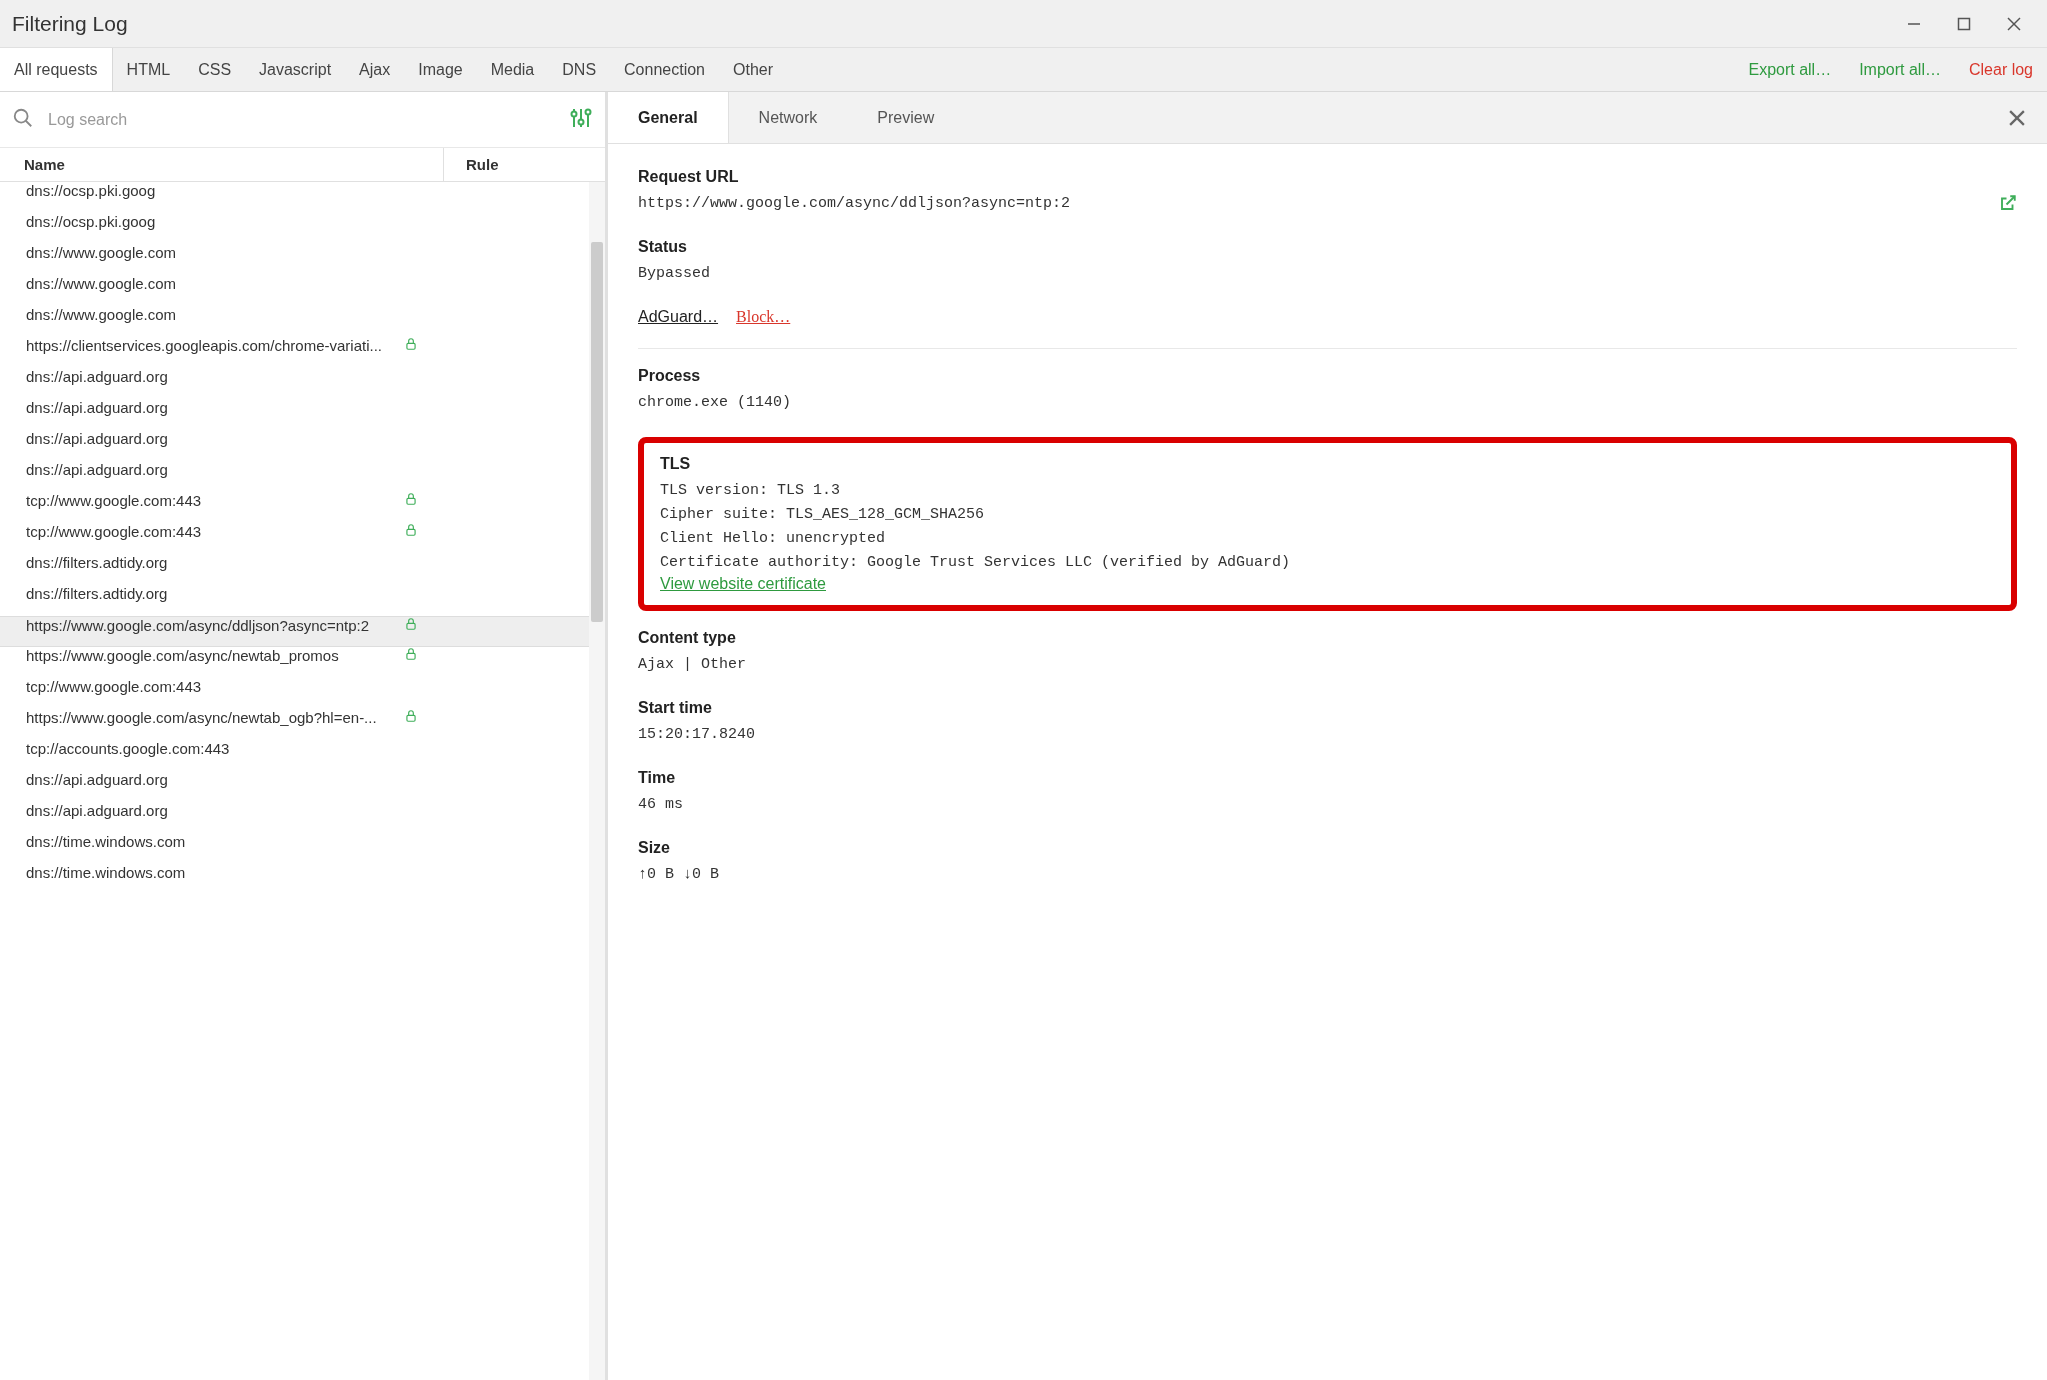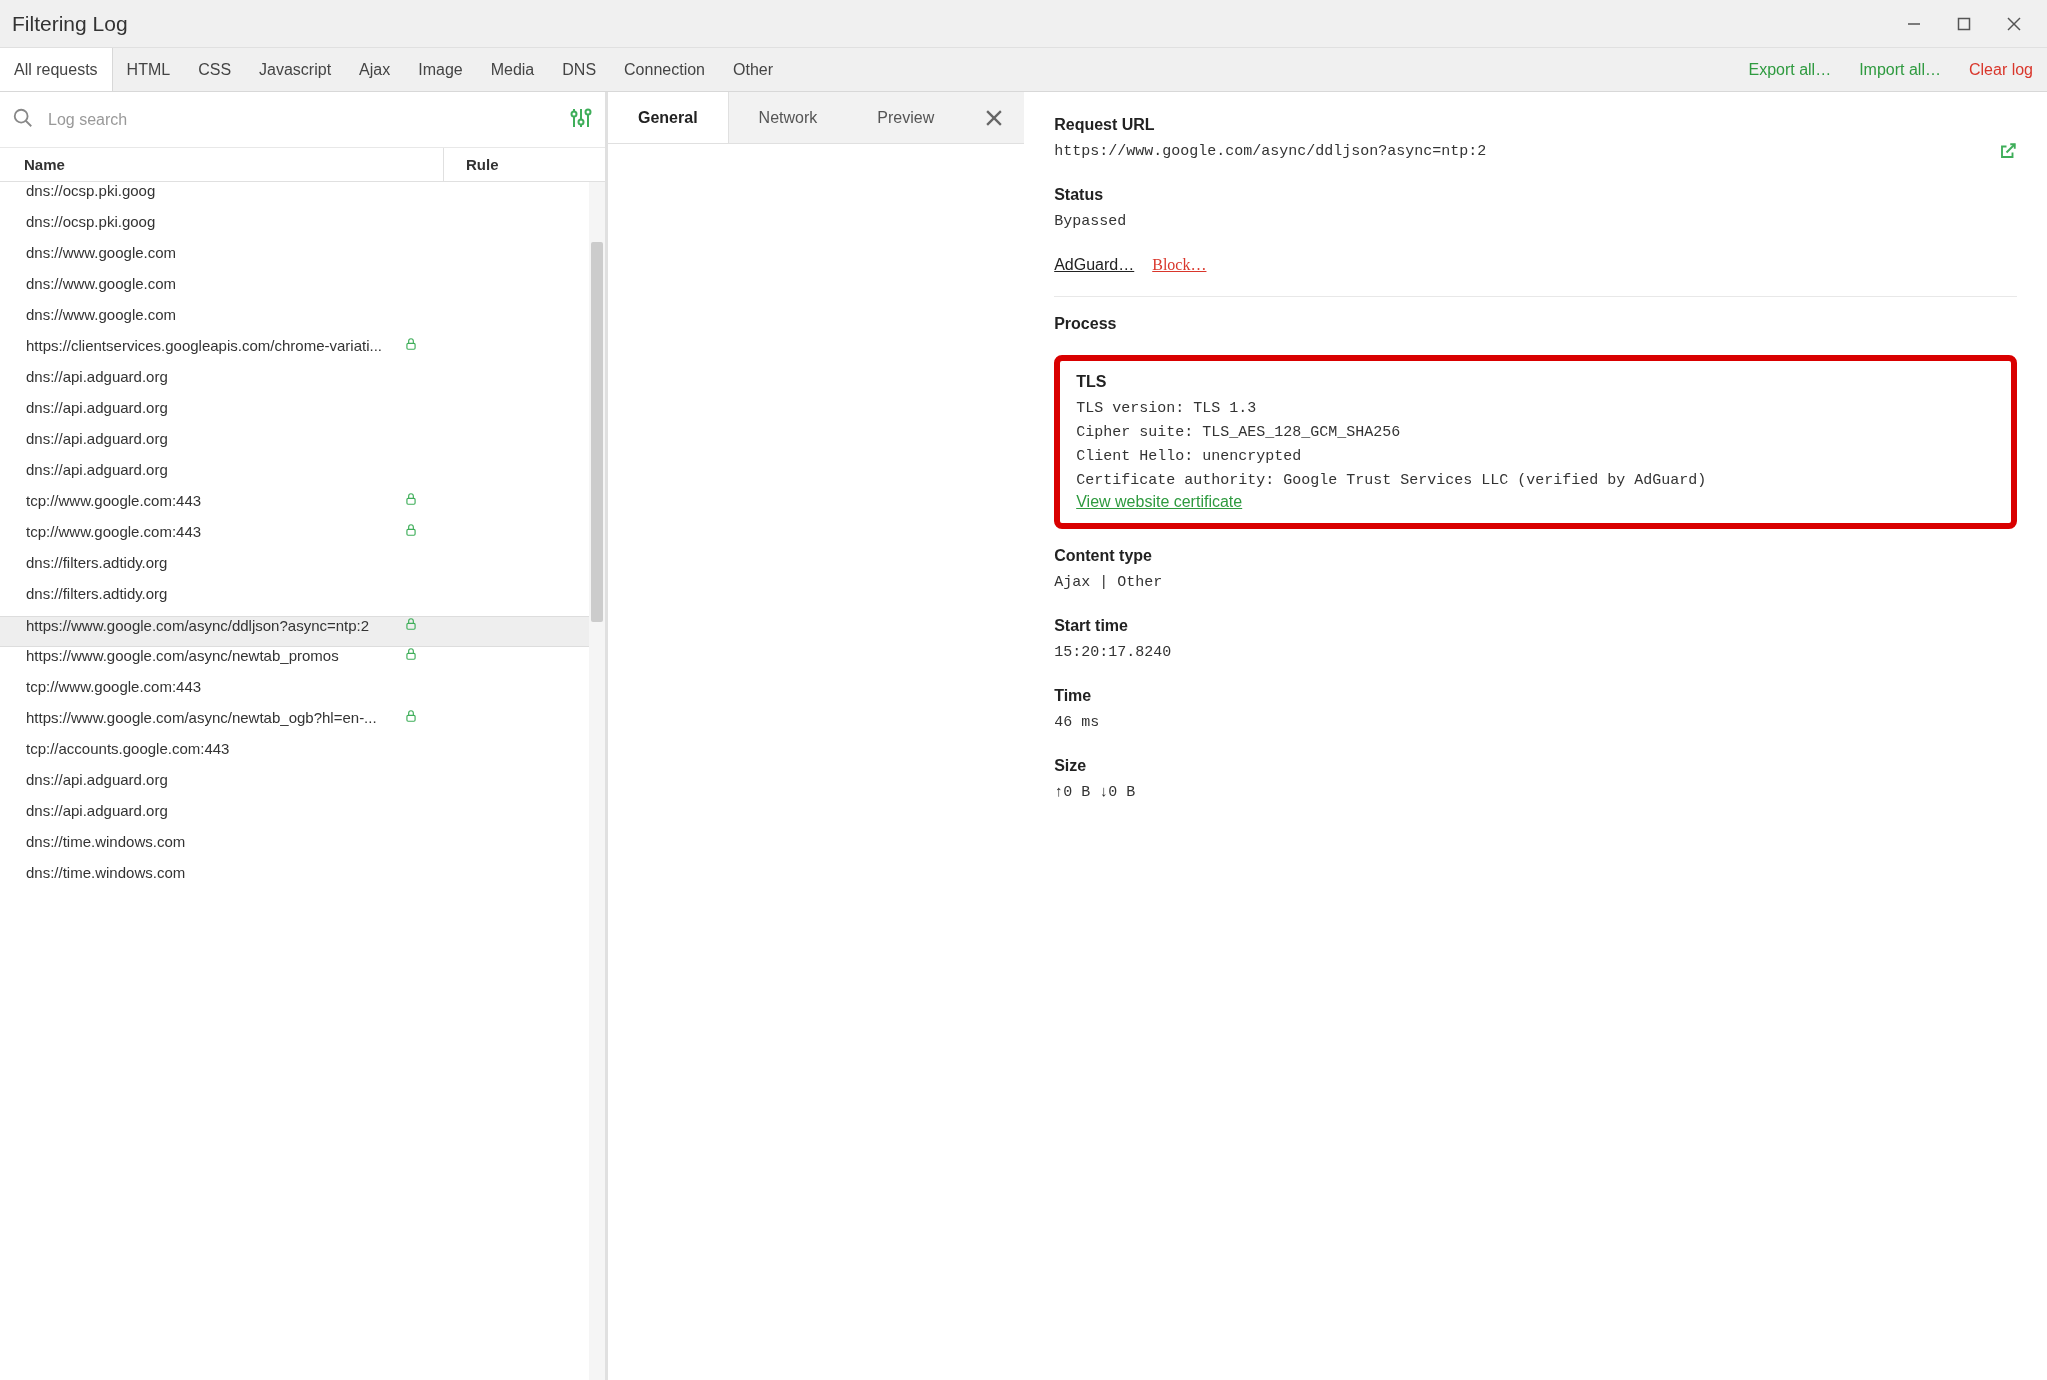--- a/index.html
+++ b/index.html
@@ -32,21 +32,21 @@
 .list-header { height: 34px; display: flex; align-items: center; border-bottom: 1px solid #e0e0e0; font-weight: 600; font-size: 15px; color: #333; }
 .col-name { width: 444px; padding-left: 24px; border-right: 1px solid #e0e0e0; height: 100%; display:flex; align-items:center; }
 .col-rule { flex: 1; padding-left: 22px; height:100%; display:flex; align-items:center; }
 
 .log-list { flex: 1; overflow-y: auto; position: relative; }
 .log-row { height: 31px; display: flex; align-items: flex-start; padding-left: 26px; cursor: pointer; position: relative; }
 .log-row.selected { background: #eee; border-top: 1px solid #ddd; border-bottom: 1px solid #ddd; }
 .log-row span.url { flex: 0 0 374px; white-space: nowrap; overflow: hidden; text-overflow: ellipsis; font-size: 15px; color: #333; }
 .lock-icon { color: #3fae5a; width: 14px; height: 14px; margin-left: 4px; }
 
-.right-pane { flex: 1; display: flex; flex-direction: row; background: #fff; position: relative; }
+.right-pane { flex: 1; display: flex; flex-direction: column; background: #fff; position: relative; }
 .detail-tabs { height: 52px; background: #f2f2f2; display: flex; align-items: stretch; border-bottom: 1px solid #e0e0e0; }
 .detail-tab { padding: 0 30px; display: flex; align-items: center; font-size: 16px; color: #555; cursor: pointer; }
 .detail-tab.active { background: #fff; color: #222; font-weight: 600; border-right: 1px solid #e0e0e0; }
 .close-detail { margin-left: auto; padding: 0 22px; display: flex; align-items: center; color: #666; cursor: pointer; }
 
 .detail-body { flex: 1; overflow-y: auto; padding: 24px 30px; }
 .section { margin-bottom: 22px; }
 .section-label { font-weight: 600; font-size: 16px; color: #222; margin-bottom: 6px; }
 .mono { font-family: "Consolas","Courier New",monospace; font-size: 15px; color: #333; line-height: 1.6; }
 .url-row { display: flex; align-items: center; justify-content: space-between; }
@@ -269,20 +269,21 @@
 
       <div class="inline-actions section">
         <a class="link-black">AdGuard…</a>
         <a class="link-red">Block…</a>
       </div>
 
       <hr class="sep">
 
       <div class="section">
         <div class="section-label">Process</div>
+        <div class="mono">chrome.exe (1140)</div>
       </div>
 
       <div class="highlight-box">
         <div class="section-label">TLS</div>
         <div class="mono">TLS version: TLS 1.3</div>
         <div class="mono">Cipher suite: TLS_AES_128_GCM_SHA256</div>
         <div class="mono">Client Hello: unencrypted</div>
         <div class="mono">Certificate authority: Google Trust Services LLC (verified by AdGuard)</div>
         <a class="link-green">View website certificate</a>
       </div>

